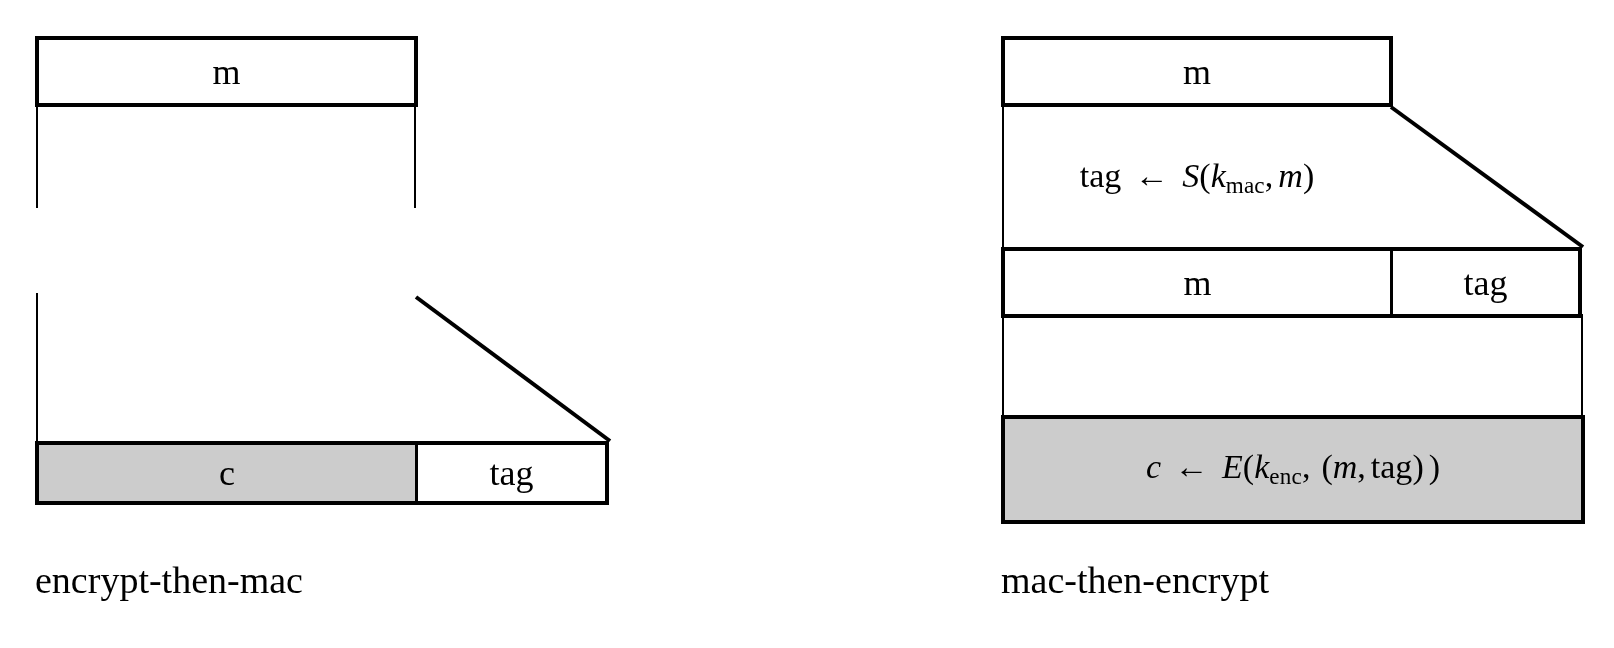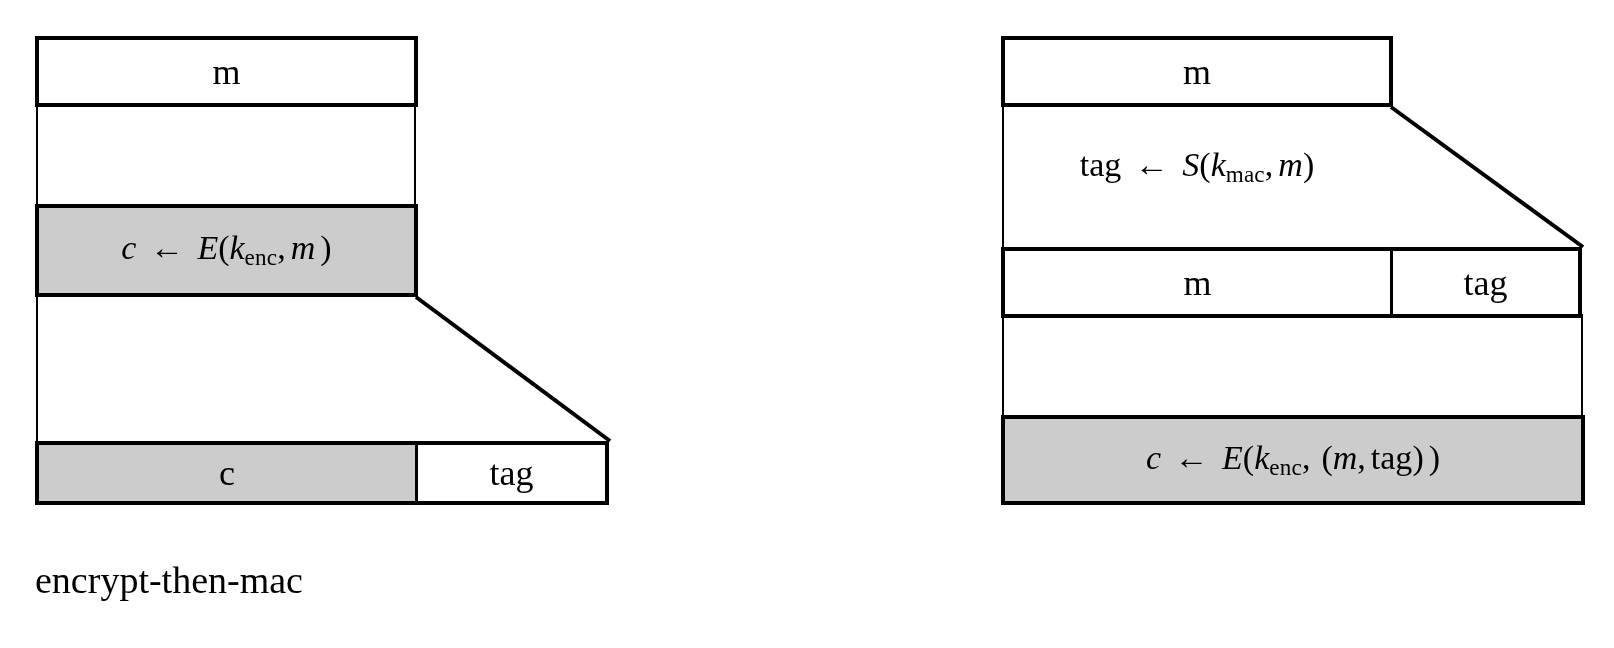--- a/index.html
+++ b/index.html
@@ -52,21 +52,21 @@
   .rail {
     position: absolute;
     width: 2px;
     background: #000000;
   }
   
   .formula {
     position: absolute;
     white-space: nowrap;
     display: flex;
-    align-items: flex-start;
+    align-items: center;
     justify-content: center;
   }
   
   .m {
     font-family: "Liberation Serif", "DejaVu Serif", serif;
     font-size: 34px;
     line-height: 1;
   }
   .m .it {
     font-style: italic;
@@ -131,27 +131,20 @@
   <div class="diagram">
 
     <div class="rail" style="left:36px; top:103px; height:105px;"></div>
     <div class="rail" style="left:36px; top:293px; height:152px;"></div>
     <div class="rail" style="left:414px; top:103px; height:105px;"></div>
 
     <div class="box" style="left:35px; top:36px; width:383px; height:71px;">
       <span class="m label-big it">m</span>
     </div>
 
-    <div class="box shaded" style="left:35px; top:204px; width:383px; height:93px;">
-      <span class="m">
-        <span class="it">c</span>
-        <span class="arrow">←</span>
-        <span class="it">E</span><span class="paren">(</span><span class="it">k</span><span class="sub">enc</span><span class="rm">,</span><span class="thin"></span><span class="it">m</span><span class="thin"></span><span class="paren">)</span>
-      </span>
-    </div>
 
 
     <div class="box shaded split-left" style="left:35px; top:441px; width:383px; height:64px;">
       <span class="m label-big it">c</span>
     </div>
     <div class="box split-right" style="left:418px; top:441px; width:194px; height:64px;">
       <span class="m label-big rm">tag</span>
     </div>
 
     <div class="caption" style="left:35px; top:558px; width:577px;">
@@ -177,23 +170,26 @@
       </span>
     </div>
 
     <div class="box split-left" style="left:1001px; top:247px; width:392px; height:71px;">
       <span class="m label-big it">m</span>
     </div>
     <div class="box split-right" style="left:1393px; top:247px; width:192px; height:71px;">
       <span class="m label-big rm">tag</span>
     </div>
 
-    <div class="box shaded" style="left:1001px; top:415px; width:584px; height:90px;">
+    <div class="box shaded" style="left:1001px; top:415px; width:584px; height:109px;">
       <span class="m">
         <span class="it">c</span>
         <span class="arrow">←</span>
         <span class="it">E</span><span class="paren">(</span><span class="it">k</span><span class="sub">enc</span><span class="rm">,</span><span class="wide"></span><span class="paren">(</span><span class="it">m</span><span class="rm">,</span><span class="thin"></span><span class="rm">tag</span><span class="paren">)</span><span class="thin"></span><span class="paren">)</span>
       </span>
     </div>
 
+    <div class="caption" style="left:1001px; top:558px; width:584px;">
+      <span>mac-then-encrypt</span>
+    </div>
   </div>
 
 </div>
 
 </body></html>

